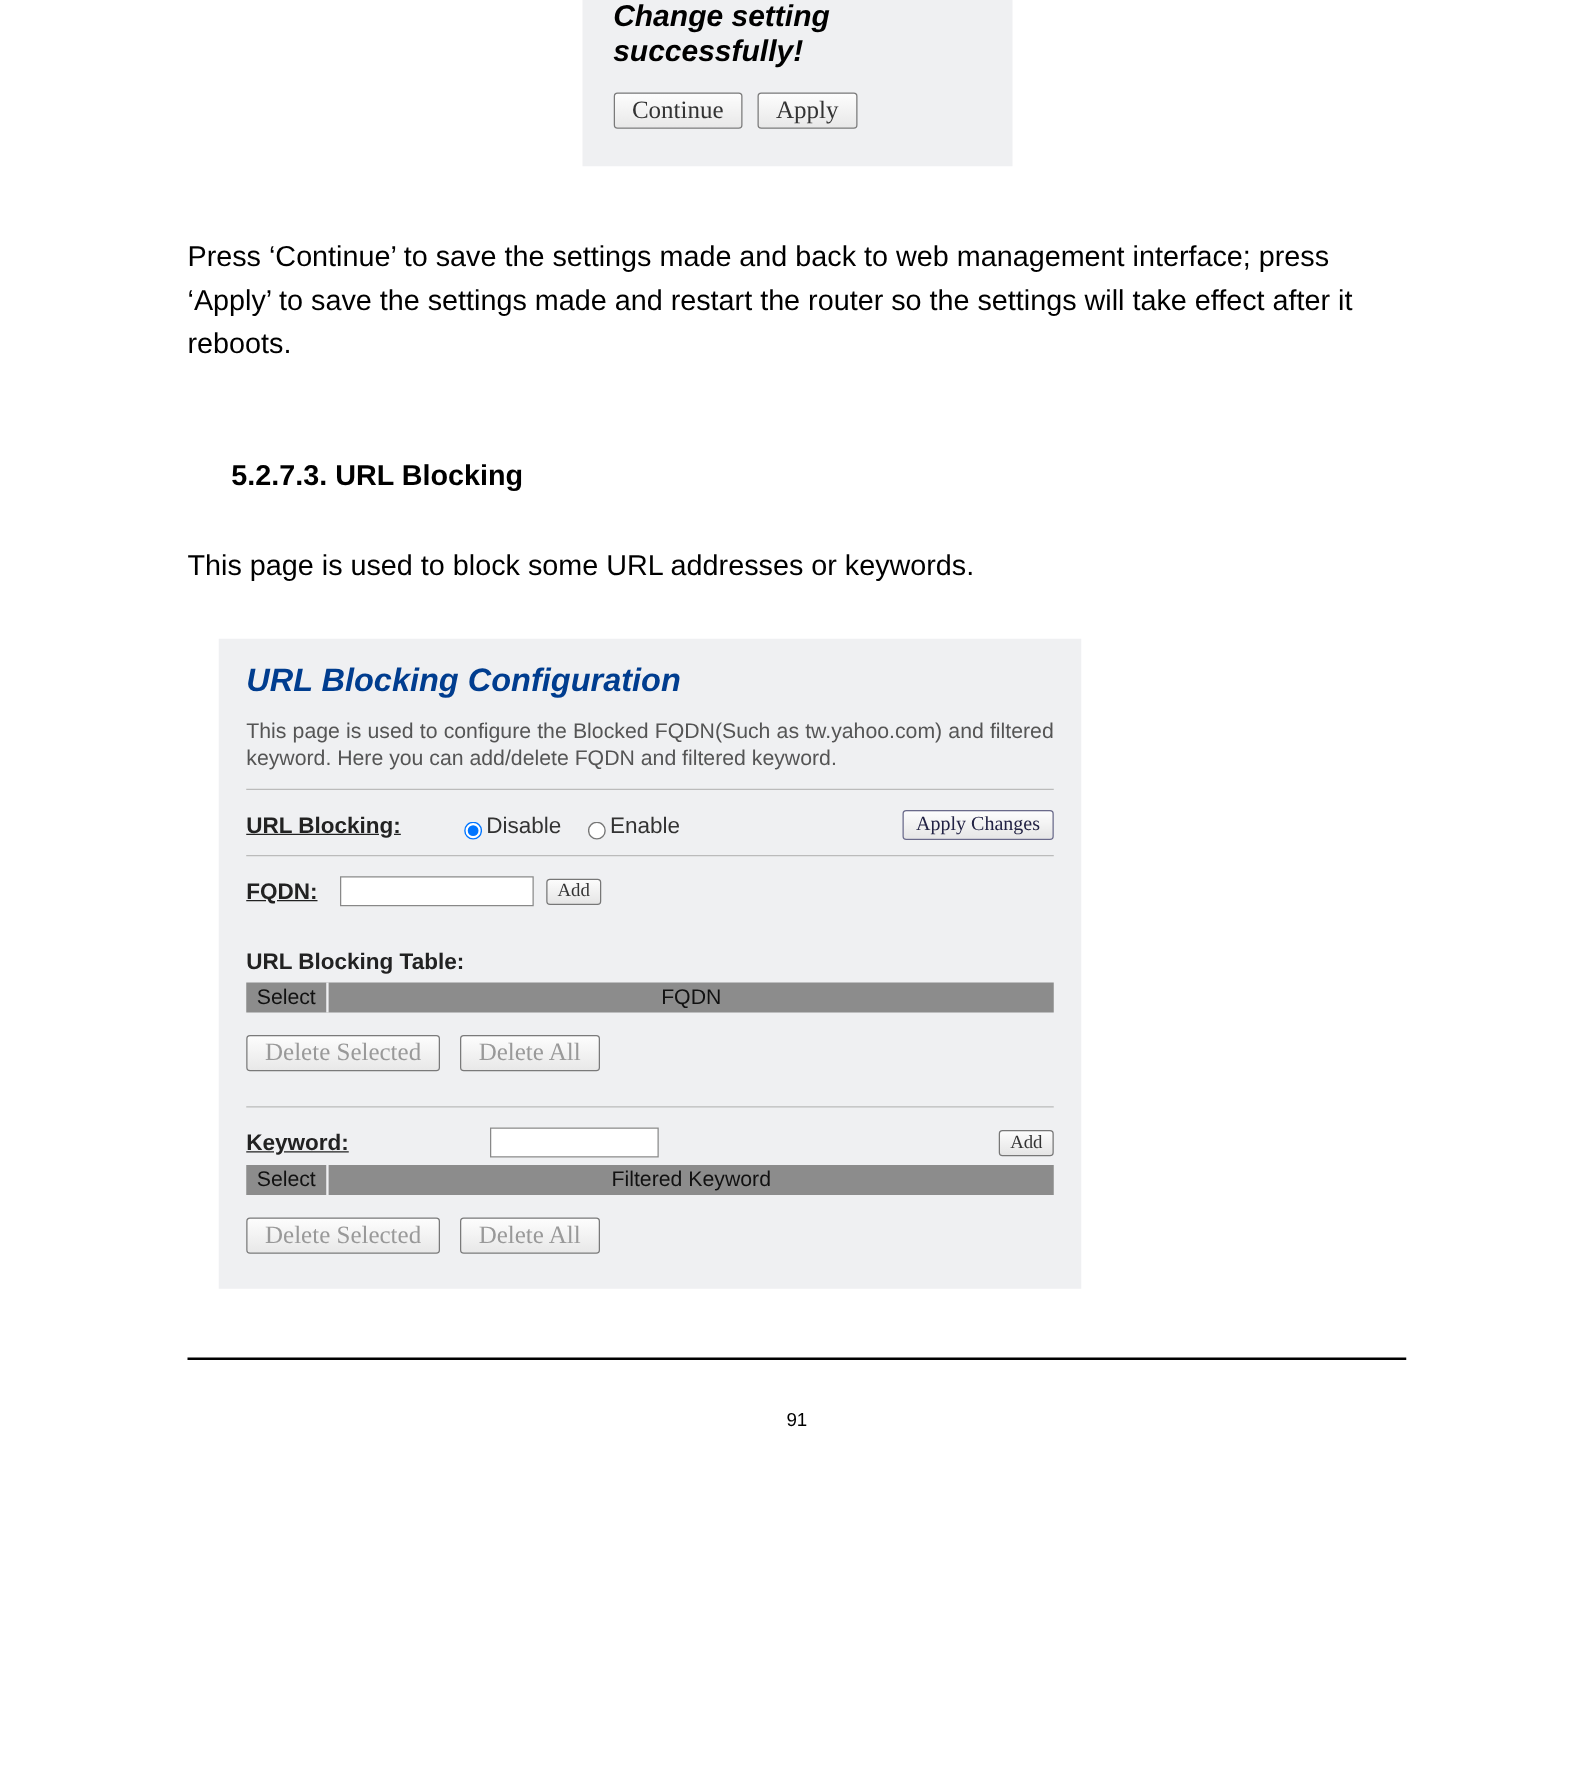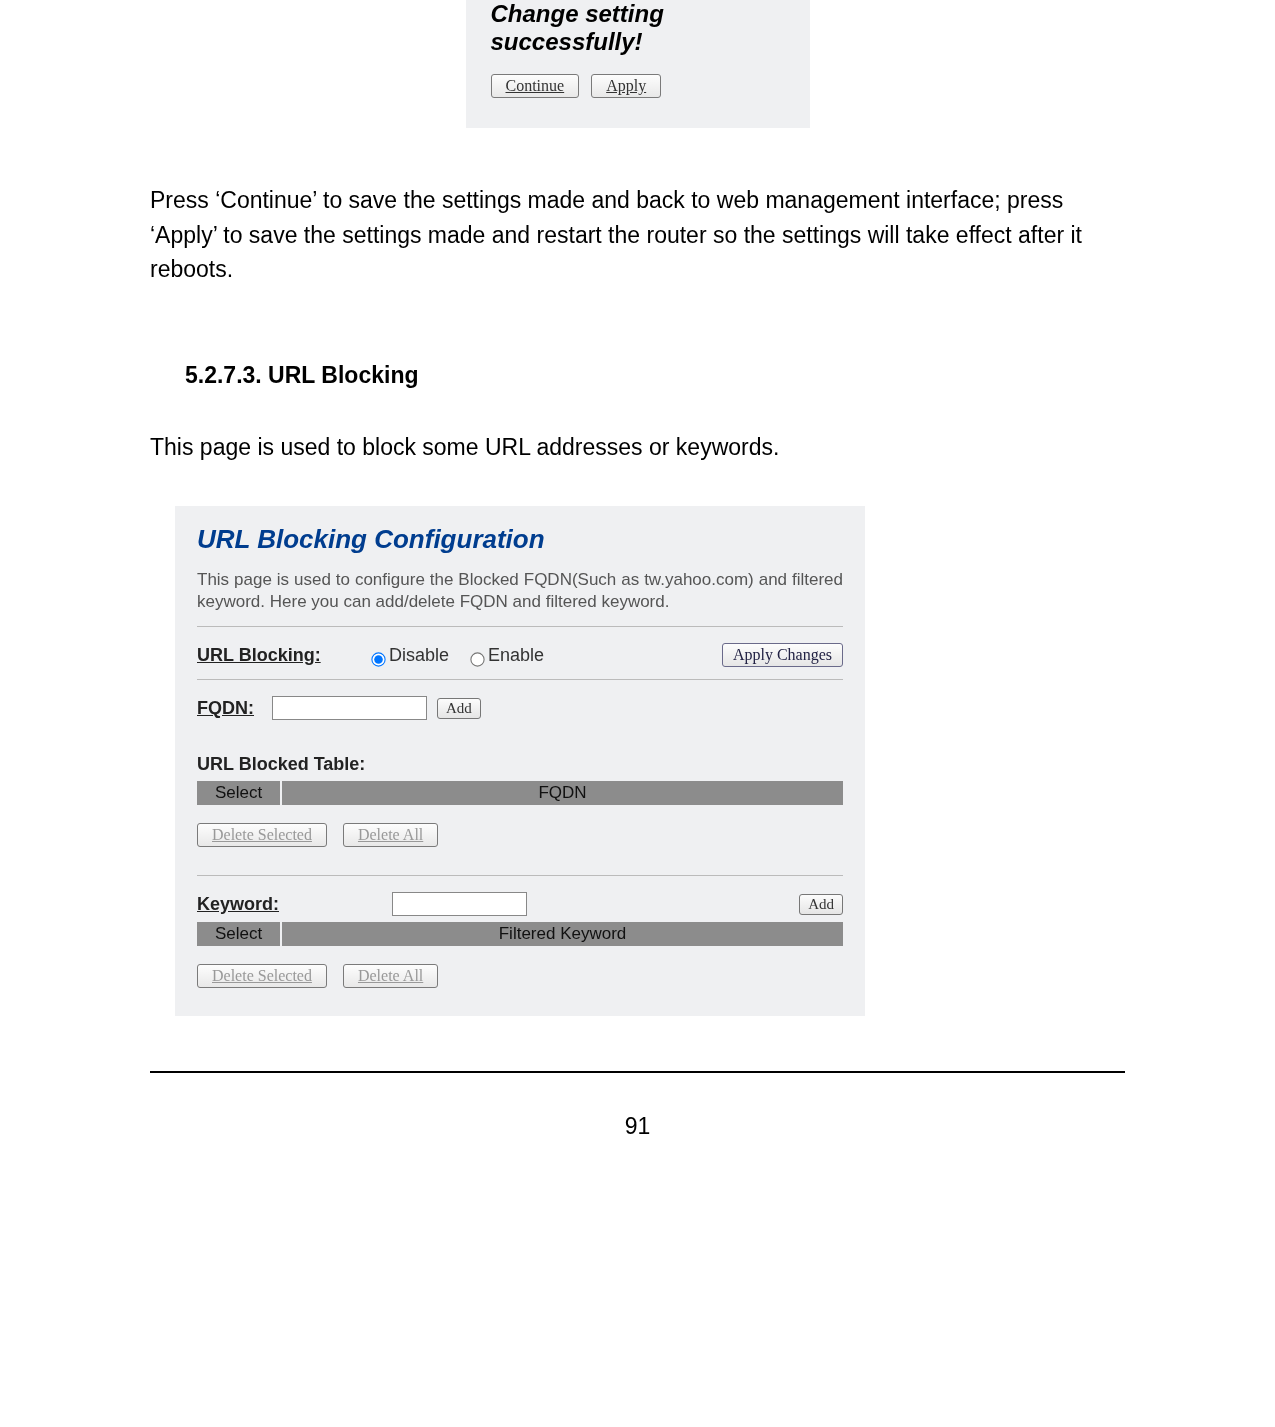--- a/index.html
+++ b/index.html
@@ -30,24 +30,23 @@
     .btn-row {
       display: flex;
       gap: 12px;
     }
     .classic-btn {
       background: linear-gradient(#fdfdfd, #e8e8e8);
       border: 1px solid #7a7a7a;
       border-radius: 3px;
       padding: 2px 14px;
       font-family: "Times New Roman", serif;
-      font-size: 16px;
+      font-size: 20px;
       color: #333;
       cursor: pointer;
-      text-decoration: underline;
     }
     .classic-btn.disabled {
       color: #999;
     }
     
     .body-text {
       font-size: 23px;
       line-height: 1.5;
       margin-top: 55px;
       color: #000;
@@ -151,35 +150,35 @@
     }
     .tbl .col {
       background: #8c8c8c;
       color: #111;
       font-size: 17px;
       text-align: center;
       padding: 2px 0;
       border-right: 2px solid #eff0f2;
     }
     .tbl .col:last-child { border-right: none; }
-    .tbl .sel { width: 85px; }
+    .tbl .sel { width: 66px; }
     .tbl .wide { flex: 1; }
     .del-row {
       display: flex;
       gap: 16px;
       margin-top: 18px;
     }
     .footer-rule {
       margin: 55px 150px 0 150px;
       border: none;
       border-top: 2px solid #000;
     }
     .page-num {
       text-align: center;
-      font-size: 23px;
+      font-size: 15px;
       margin-top: 40px;
       padding-bottom: 30px;
     }
     .row.url-block { justify-content: flex-start; }
     .spacer-flex { flex: 1; }
     .row.kw-row .row-label { min-width: 185px; }
   </style>
 </head>
 <body>
 
@@ -219,21 +218,21 @@
     </div>
 
     <hr>
 
     <div class="row">
       <span class="row-label" style="min-width:65px;">FQDN:</span>
       <input type="text" class="text-input fqdn-input" style="">
       <button class="small-btn">Add</button>
     </div>
 
-    <div class="tbl-title">URL Blocked Table:</div>
+    <div class="tbl-title">URL Blocking Table:</div>
     <div class="tbl">
       <div class="col sel">Select</div>
       <div class="col wide">FQDN</div>
     </div>
     <div class="del-row">
       <button class="classic-btn disabled">Delete Selected</button>
       <button class="classic-btn disabled">Delete All</button>
     </div>
 
     <hr style="margin-top:28px;">

